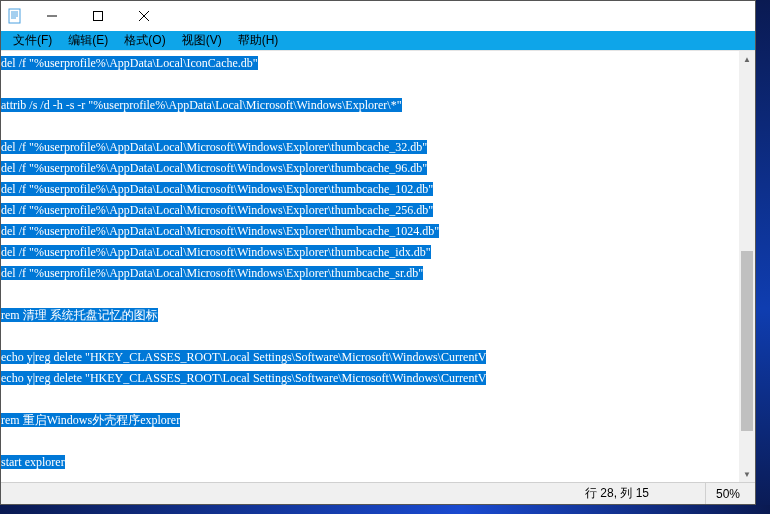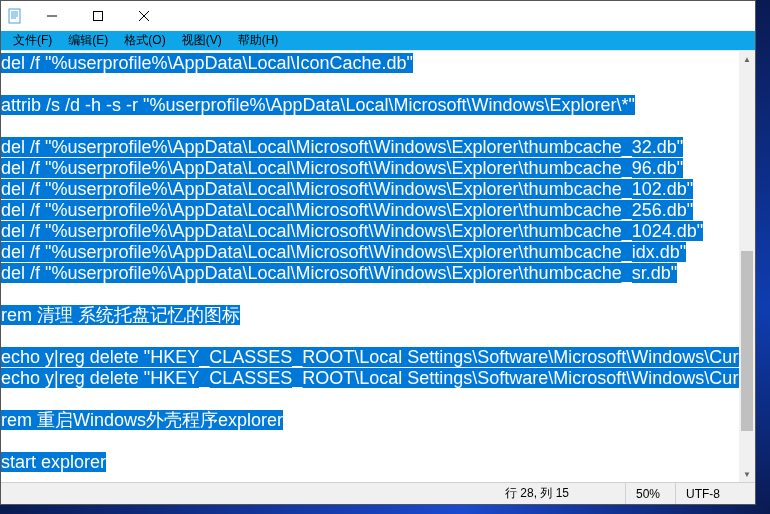--- a/index.html
+++ b/index.html
@@ -73,22 +73,22 @@
     flex: 1;
     position: relative;
     overflow: hidden;
   }
   .editor-content {
     position: absolute;
     top: 0;
     left: 0;
     right: 16px;
     bottom: 0;
-    font-family: Liberation Sans, sans-serif;
-    font-size: 18px;
+    font-family: Liberation Serif, serif;
+    font-size: 12px;
     line-height: 21px;
     white-space: pre;
     color: #fff;
     overflow: hidden;
     padding-top: 2px;
   }
   .line { display: block; height: 21px; }
   .sel {
     background: #0078d7;
     color: #fff;
@@ -209,16 +209,15 @@
       <div class="sb-btn">▲</div>
       <div class="sb-thumb"></div>
       <div class="sb-btn bottom">▼</div>
     </div>
   </div>
 
   <div class="statusbar">
     <div class="status-spacer"></div>
     <div class="status-cell first" style="min-width:130px">行 28, 列 15</div>
     <div class="status-cell" style="min-width:50px">50%</div>
-    <div class="status-cell" style="min-width:80px">UTF-8</div>
   </div>
 
 </div>
 
 </body></html>

